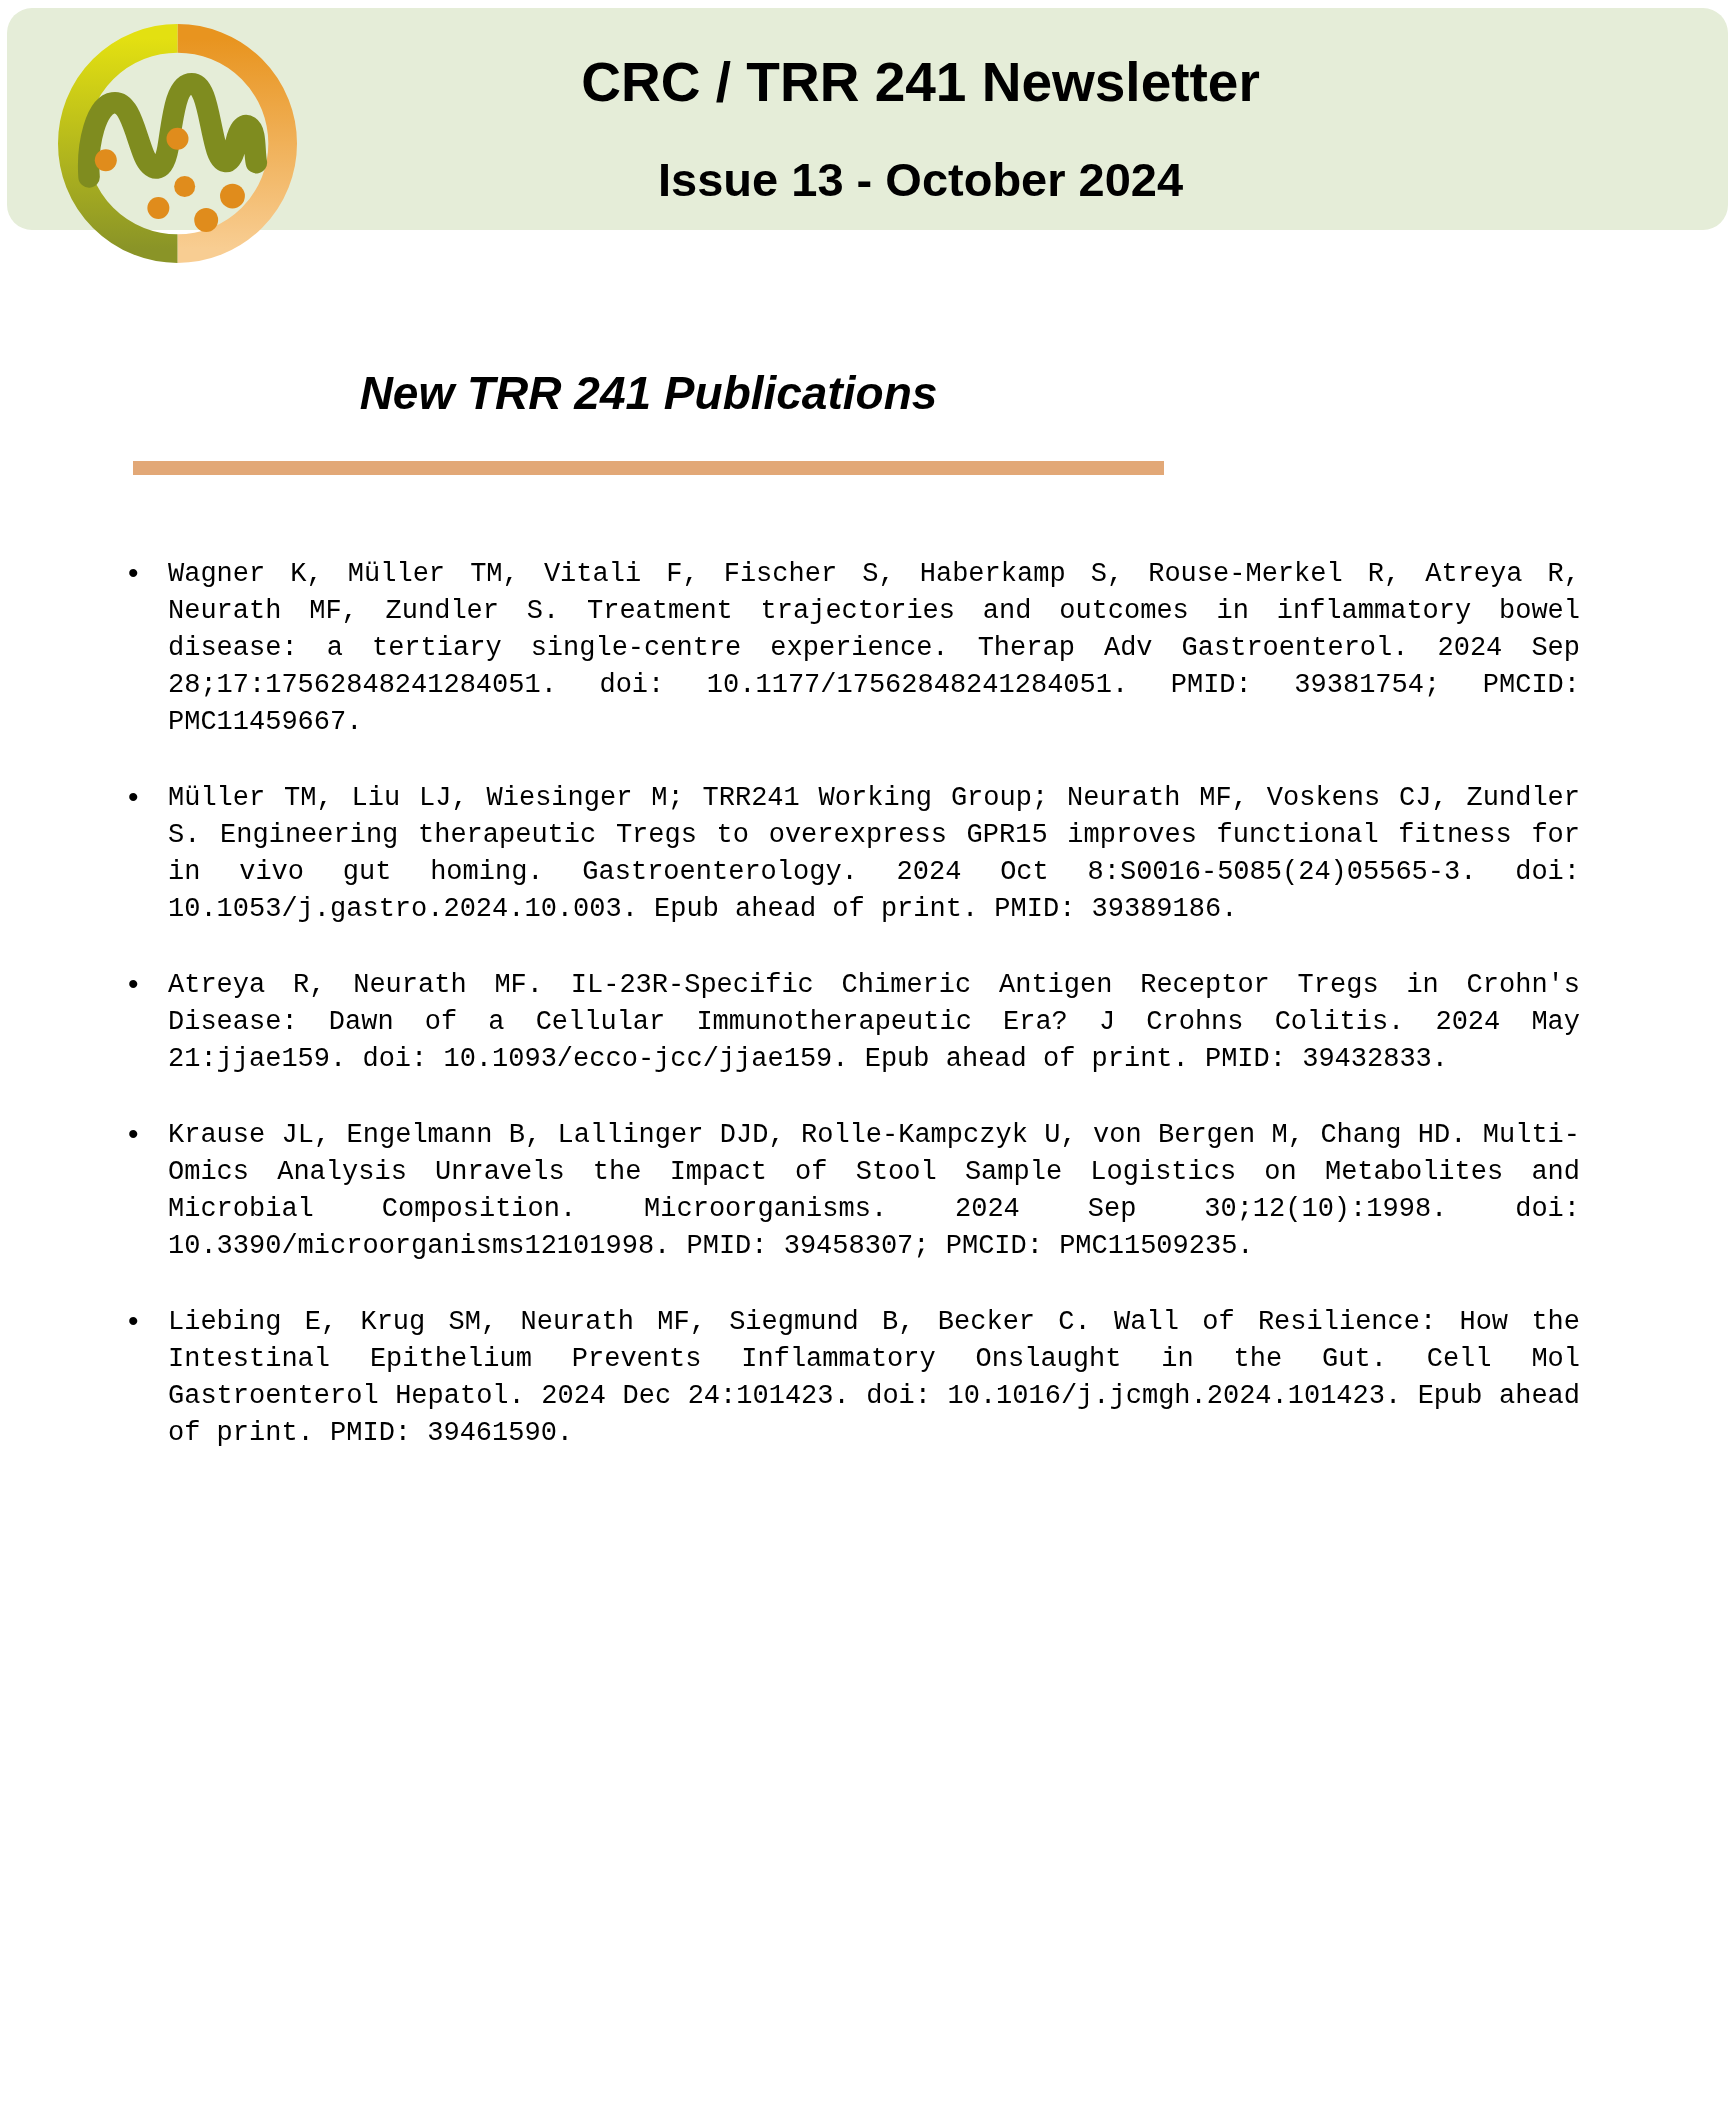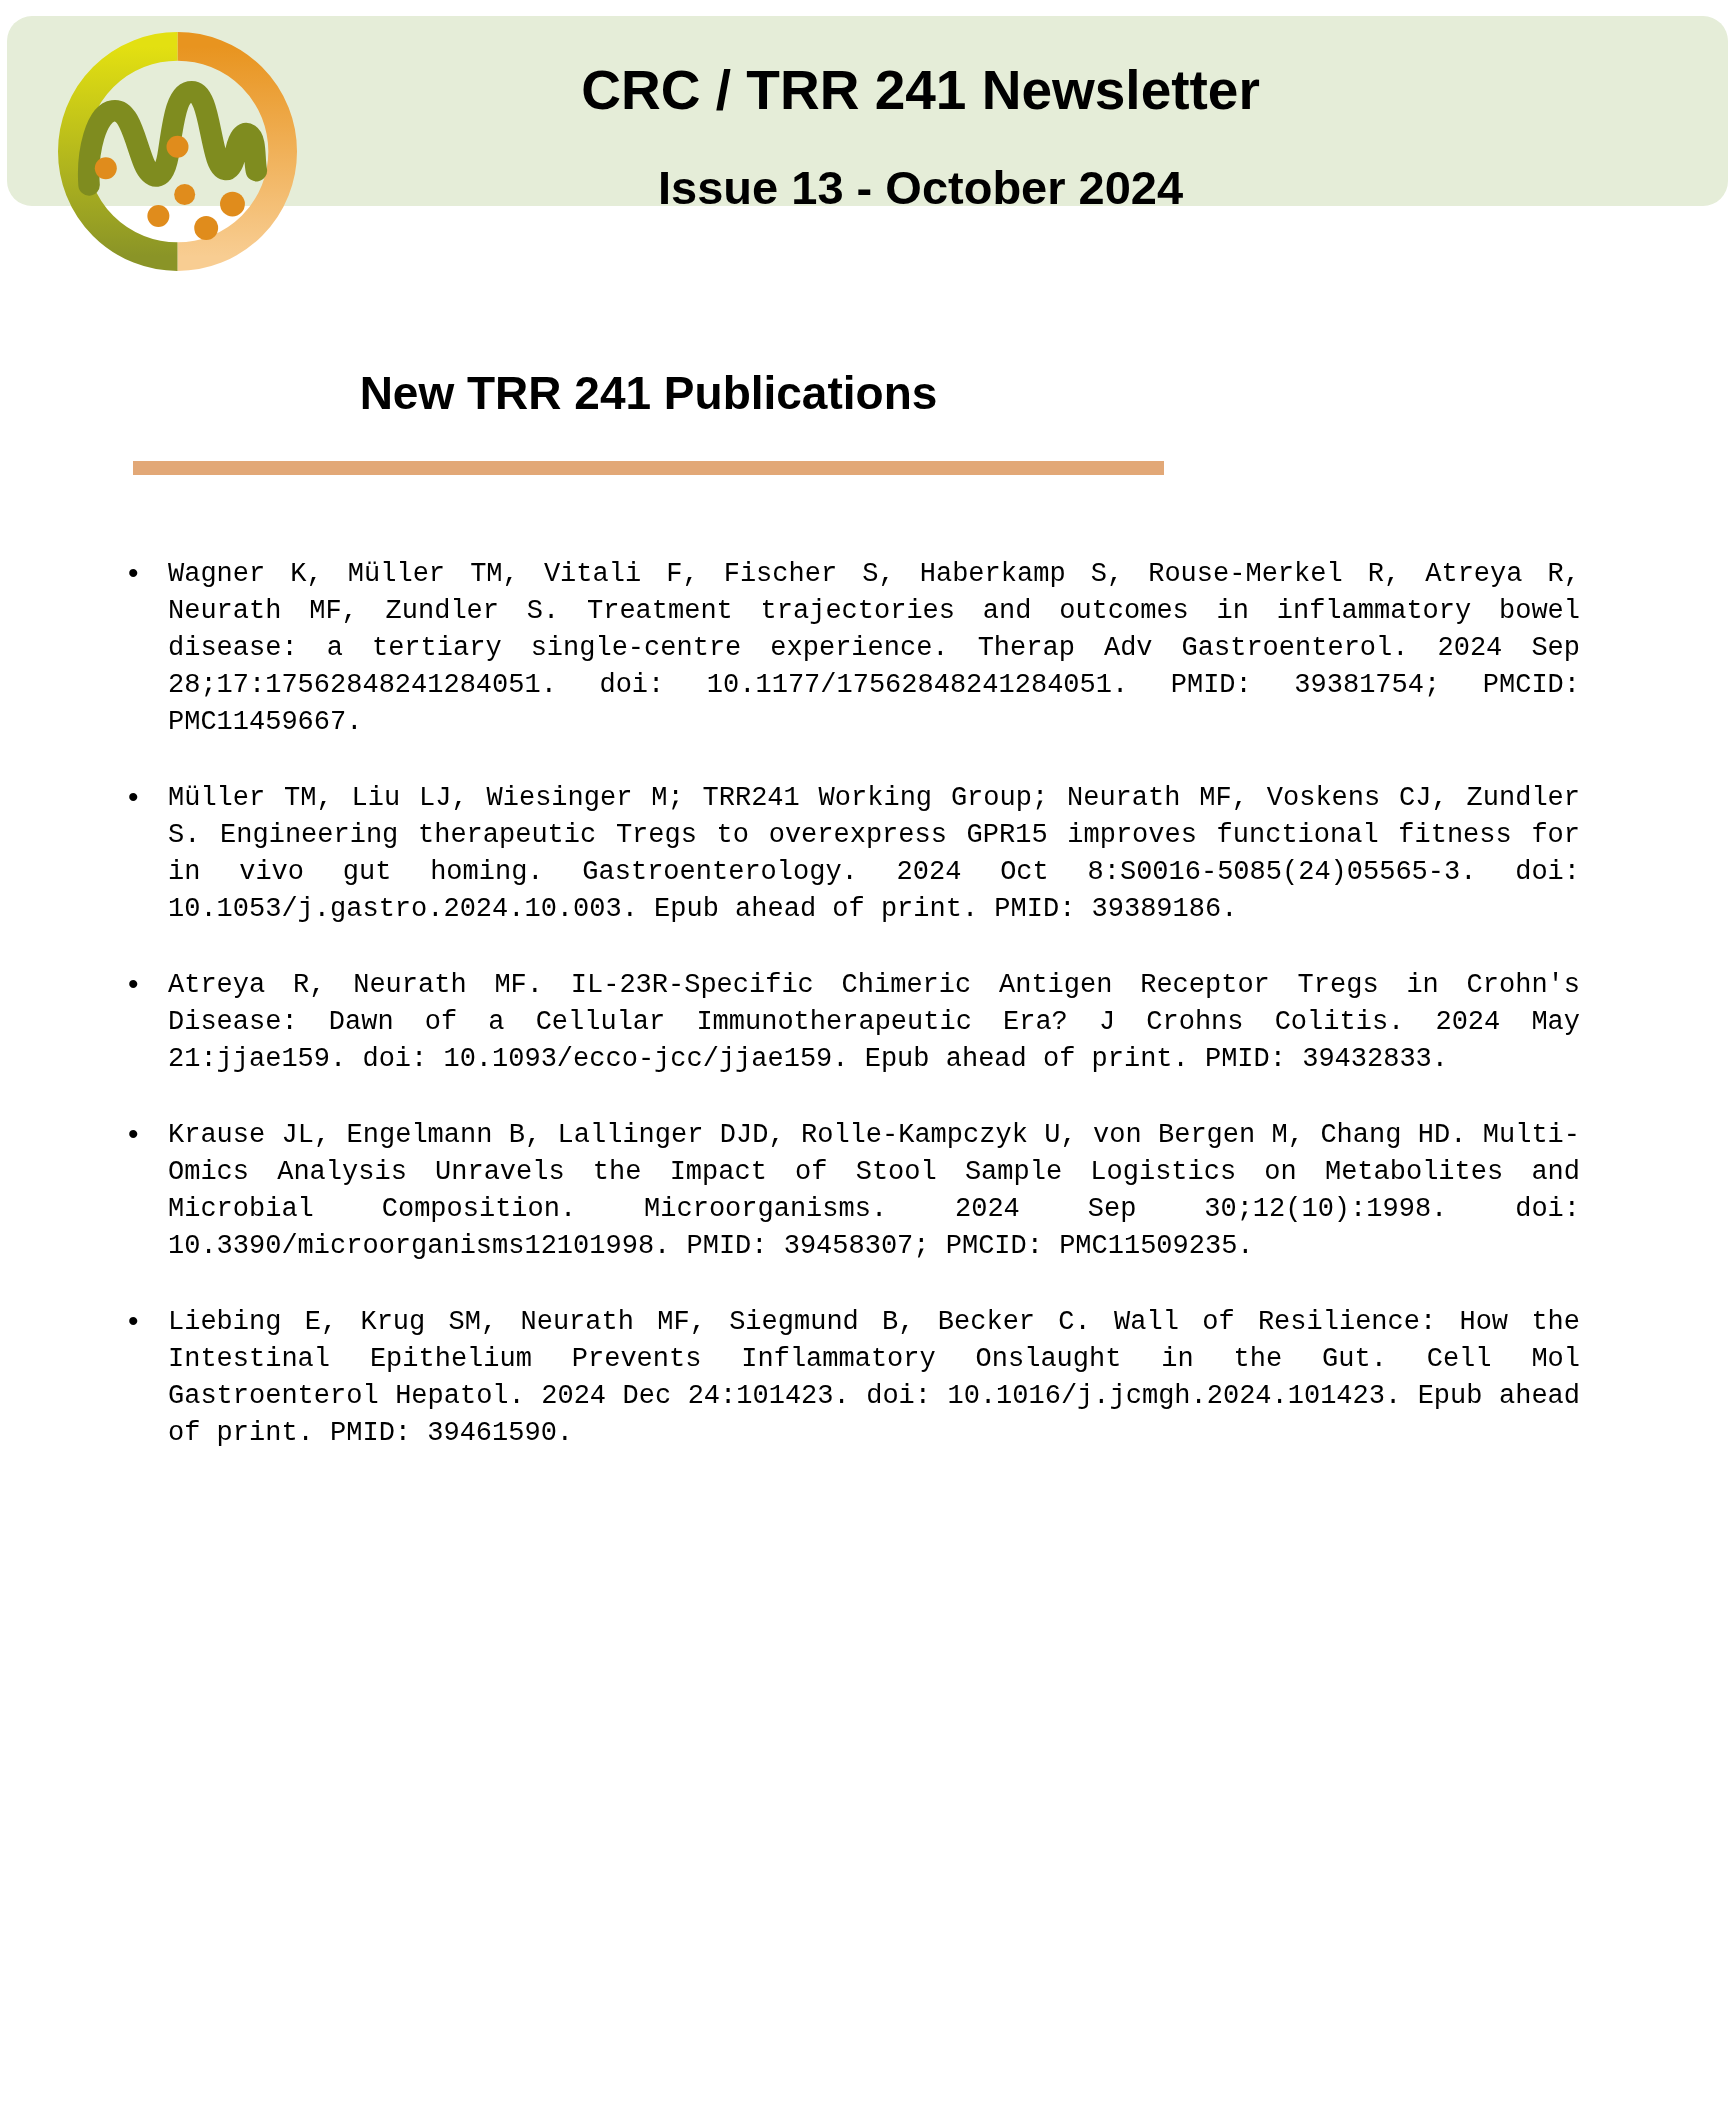--- a/index.html
+++ b/index.html
@@ -5,22 +5,22 @@
   html,body{margin:0;padding:0;}
   body{
     width:1734px;height:2105px;
     background:#ffffff;
     font-family:"Liberation Sans", sans-serif;
     color:#000;
     position:relative;
     overflow:hidden;
   }
   .banner{
-    position:absolute;left:6.6px;top:16px;
-    width:1721px;height:190px;
+    position:absolute;left:6.6px;top:8px;
+    width:1721px;height:222px;
     background:#e5edd8;
     border-radius:25px;
   }
   .logo{
     position:absolute;left:51px;top:16.4px;
     width:239px;height:239px;
   }
   .titles{
     position:absolute;left:0;top:0;width:100%;height:100%;
     box-sizing:border-box;
@@ -34,21 +34,21 @@
   .title-line2{
     margin:43px 0 0 0;
     font-size:47px;line-height:1.05;font-weight:bold;
   }
   .section{
     position:absolute;left:133px;top:368px;width:1031px;
   }
   .section-heading{
     margin:0;
     text-align:center;
-    font-size:46px;line-height:1.12;font-weight:bold;
+    font-size:46px;line-height:1.12;font-weight:bold;font-style:italic;
   }
   .rule{
     height:14px;
     margin-top:41px;
     background:#e2a877;
   }
   .pubs{
     position:absolute;left:123px;top:556px;width:1457px;
     margin:0;padding:0;
   }

